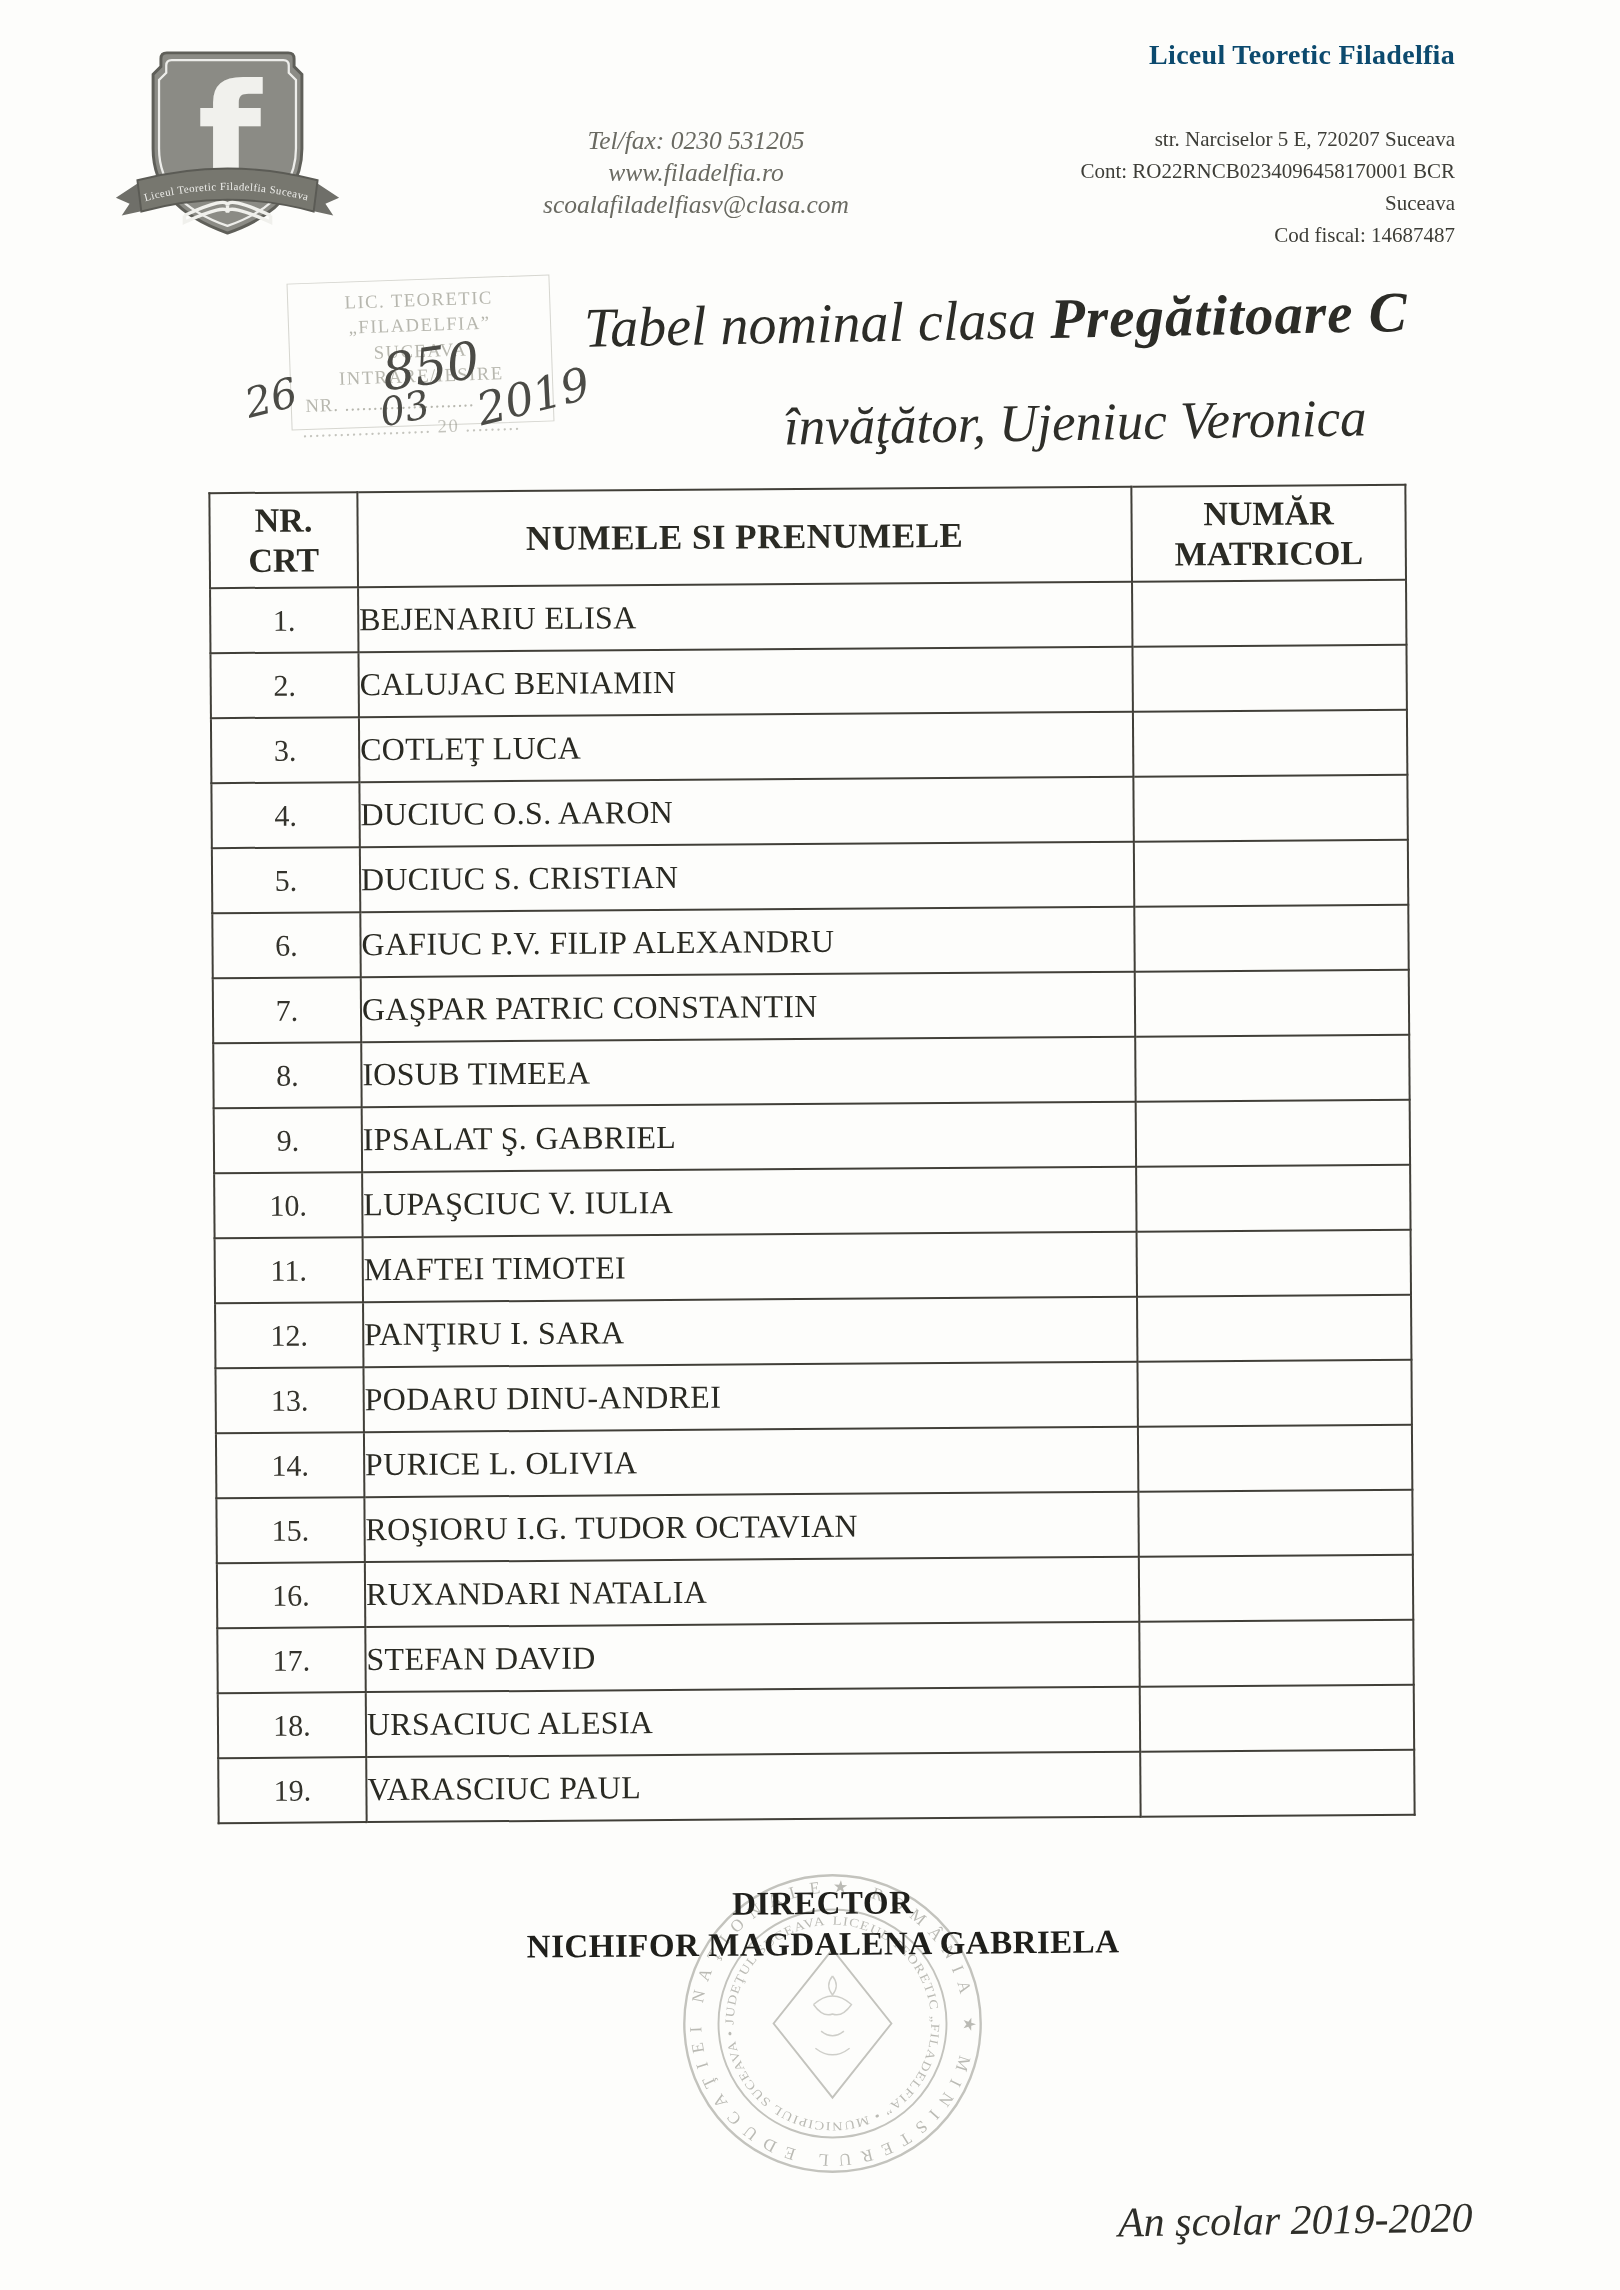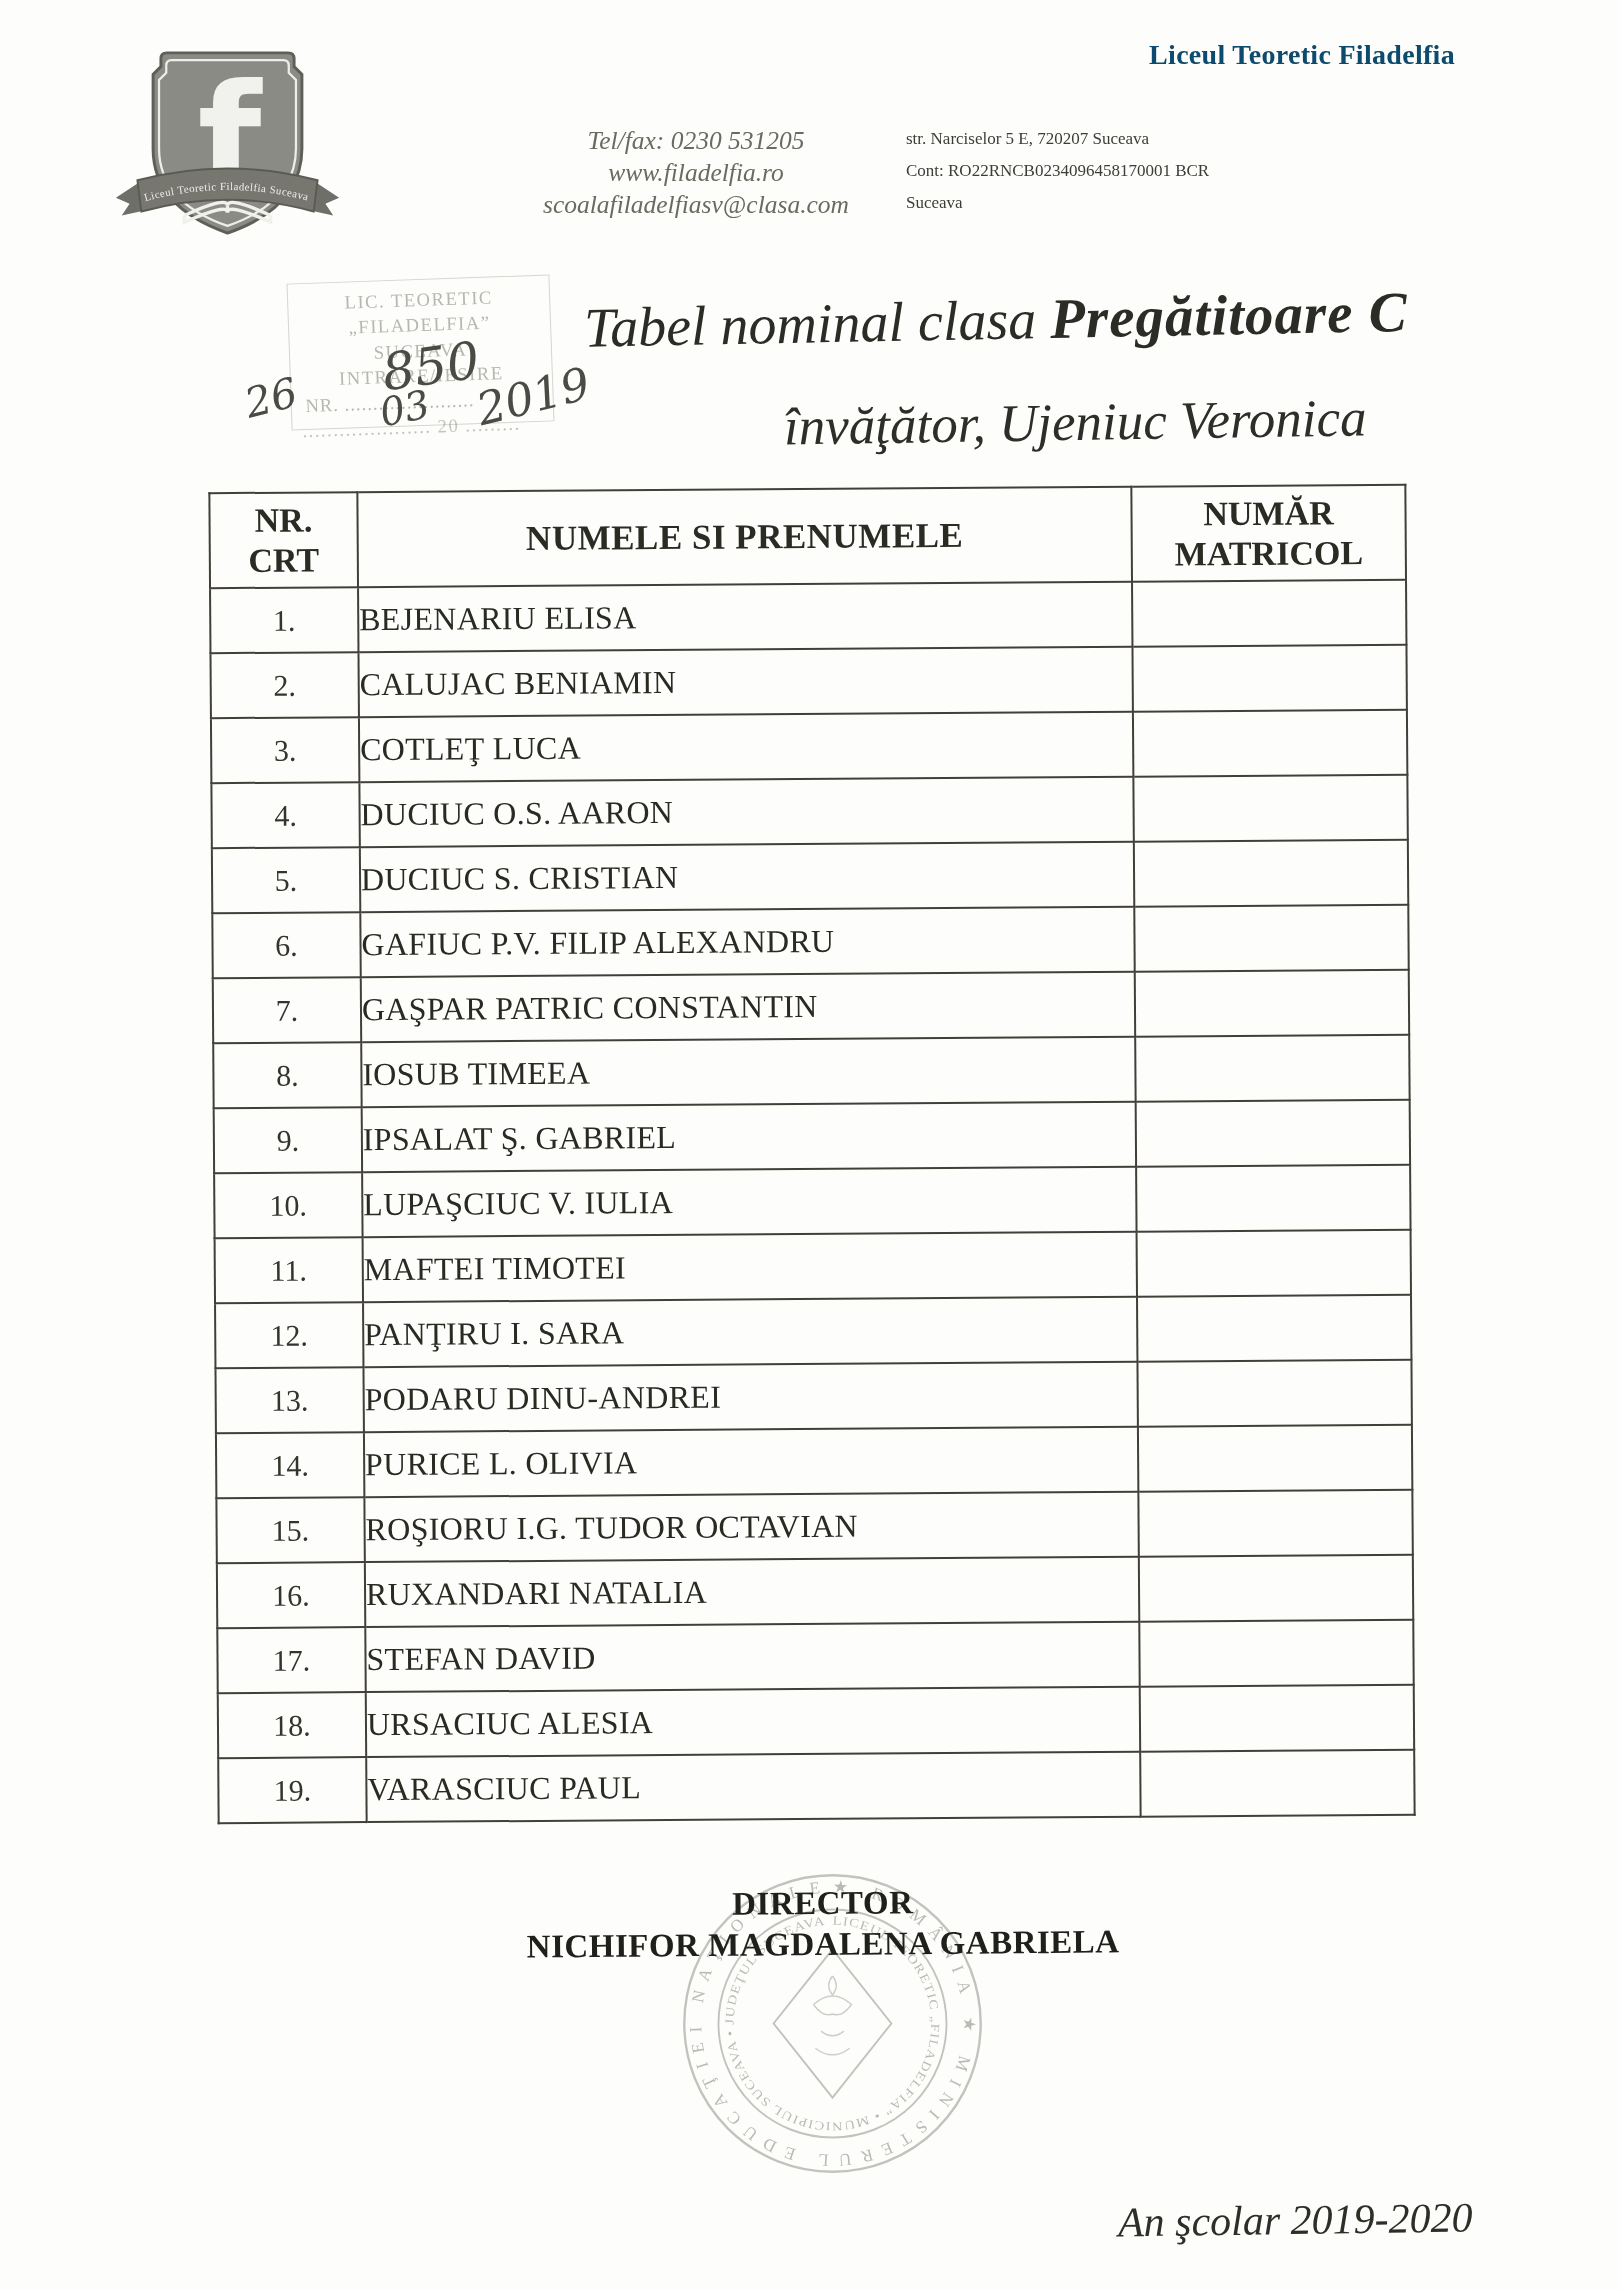--- a/index.html
+++ b/index.html
@@ -19,21 +19,21 @@
   .school-name{
     position:absolute;top:39px;right:165px;
     font-size:28px;font-weight:bold;color:#0c4a6e;letter-spacing:0.3px;
   }
   .contact-block{
     position:absolute;left:510px;top:125px;width:372px;
     text-align:center;font-size:25.5px;line-height:32px;color:#6a6a62;font-style:italic;
   }
   .address-block{
     position:absolute;right:165px;top:123px;width:549px;
-    font-size:17px;line-height:32px;color:#3d3d37;
+    text-align:right;font-size:21px;line-height:32px;color:#3d3d37;
   }
 
   
   .registry-stamp{
     position:absolute;left:289px;top:279px;width:263px;height:147px;
     border:1px solid rgba(150,150,138,.38);
     transform:rotate(-2deg);
     text-align:center;font-size:18.6px;line-height:25.5px;
     color:rgba(140,140,128,.62);letter-spacing:1.5px;
     padding-top:6.9px;box-sizing:border-box;
@@ -134,20 +134,21 @@
   <div class="contact-block">
     <div>Tel/fax: 0230 531205</div>
     <div>www.filadelfia.ro</div>
     <div>scoalafiladelfiasv@clasa.com</div>
   </div>
 
   <div class="address-block">
     <div>str. Narciselor 5 E, 720207 Suceava</div>
     <div>Cont: RO22RNCB0234096458170001 BCR</div>
     <div>Suceava</div>
+    <div>Cod fiscal: 14687487</div>
   </div>
 
   <div class="registry-stamp">
     <div>LIC. TEORETIC „FILADELFIA”</div>
     <div>SUCEAVA</div>
     <div>INTRARE/IESIRE</div>
     <div class="nr-line">NR. .......................</div>
     <div class="dots">..................... 20 .........</div>
   </div>
   <span class="hw hw-day">26</span>

